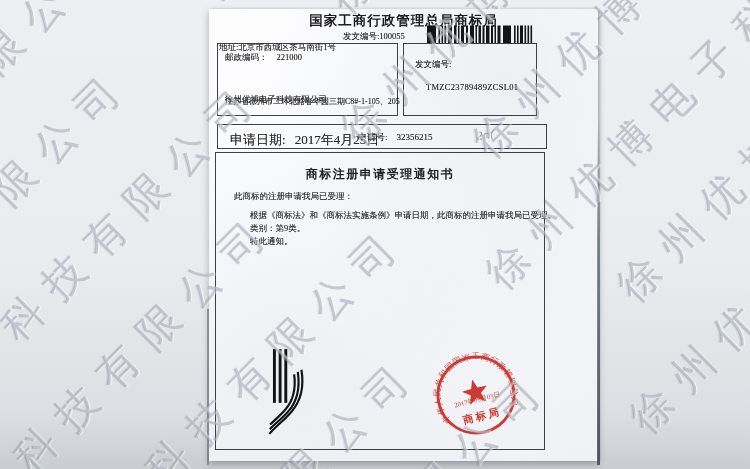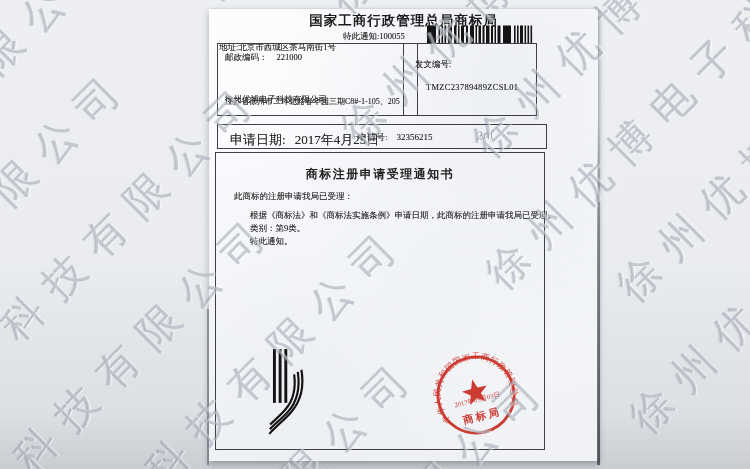--- a/index.html
+++ b/index.html
@@ -21,21 +21,21 @@
     background:linear-gradient(to bottom,rgba(90,95,105,0),rgba(70,75,85,.55) 35%,rgba(55,60,70,.78));}
   .edge-l{position:absolute;left:-2px;top:300px;bottom:-4px;width:2px;background:rgba(75,80,90,.5);}
   
   .hd-title{position:absolute;top:3px;left:0;width:100%;text-align:center;
     font-size:13.5px;font-weight:bold;letter-spacing:1px;color:#1c1c1e;}
   .hd-addr{position:absolute;top:33px;left:10px;font-size:7.5px;color:#2c2c2e;}
   .hd-post{position:absolute;top:22px;left:134px;font-size:7.5px;color:#2c2c2e;}
   .barcode{position:absolute;top:16px;left:218px;width:110px;height:19px;}
   
   .box{position:absolute;border:1px solid #3f3f44;background:transparent;}
-  .b-recipient{left:8px;top:34px;width:179px;height:71px;padding-left:20px;}
+  .b-recipient{left:8px;top:34px;width:179px;height:71px;}
   .b-dispatch{left:194px;top:34px;width:132px;height:71px;}
   .b-meta{left:8px;top:115px;width:328px;height:23px;}
   .b-main{left:6px;top:143px;width:328px;height:296px;}
   .t{position:absolute;font-size:8.5px;color:#2b2b2d;white-space:nowrap;
      text-shadow:0 0 .5px rgba(60,60,60,.6);}
   .rec-post{left:7px;top:8px;}
   .rec-addr{left:7px;top:33px;font-size:8px;margin-top:19px;}
   .rec-co{left:7px;top:50px;}
   .disp-label{left:11px;top:15px;}
   .disp-val{left:22px;top:38px;letter-spacing:.3px;}
@@ -71,21 +71,21 @@
 <body>
 
 <div class="root">
 
   <div class="page">
     <div class="edge-l"></div>
     <div class="edge-r"></div>
 
     <div class="hd-title">国家工商行政管理总局商标局</div>
     <div class="hd-addr t" style="position:absolute;">地址:北京市西城区茶马南街1号</div>
-    <div class="hd-post t" style="position:absolute;">特此通知:100055</div>
+    <div class="hd-post t" style="position:absolute;">发文编号:100055</div>
 
     <svg class="barcode" viewBox="0 0 110 18" aria-hidden="true">
       <g fill="#141414">
         <rect x="0" y="0" width="9" height="18"></rect>
         <rect x="11.5" y="0" width="1.6" height="18"></rect>
           <rect x="14.5" y="0" width="1.6" height="18"></rect>
           <rect x="17.5" y="0" width="1.6" height="18"></rect>
         <rect x="21" y="0" width="4" height="18"></rect>
           <rect x="27" y="0" width="2.5" height="18"></rect>
           <rect x="31" y="0" width="1.5" height="18"></rect>

